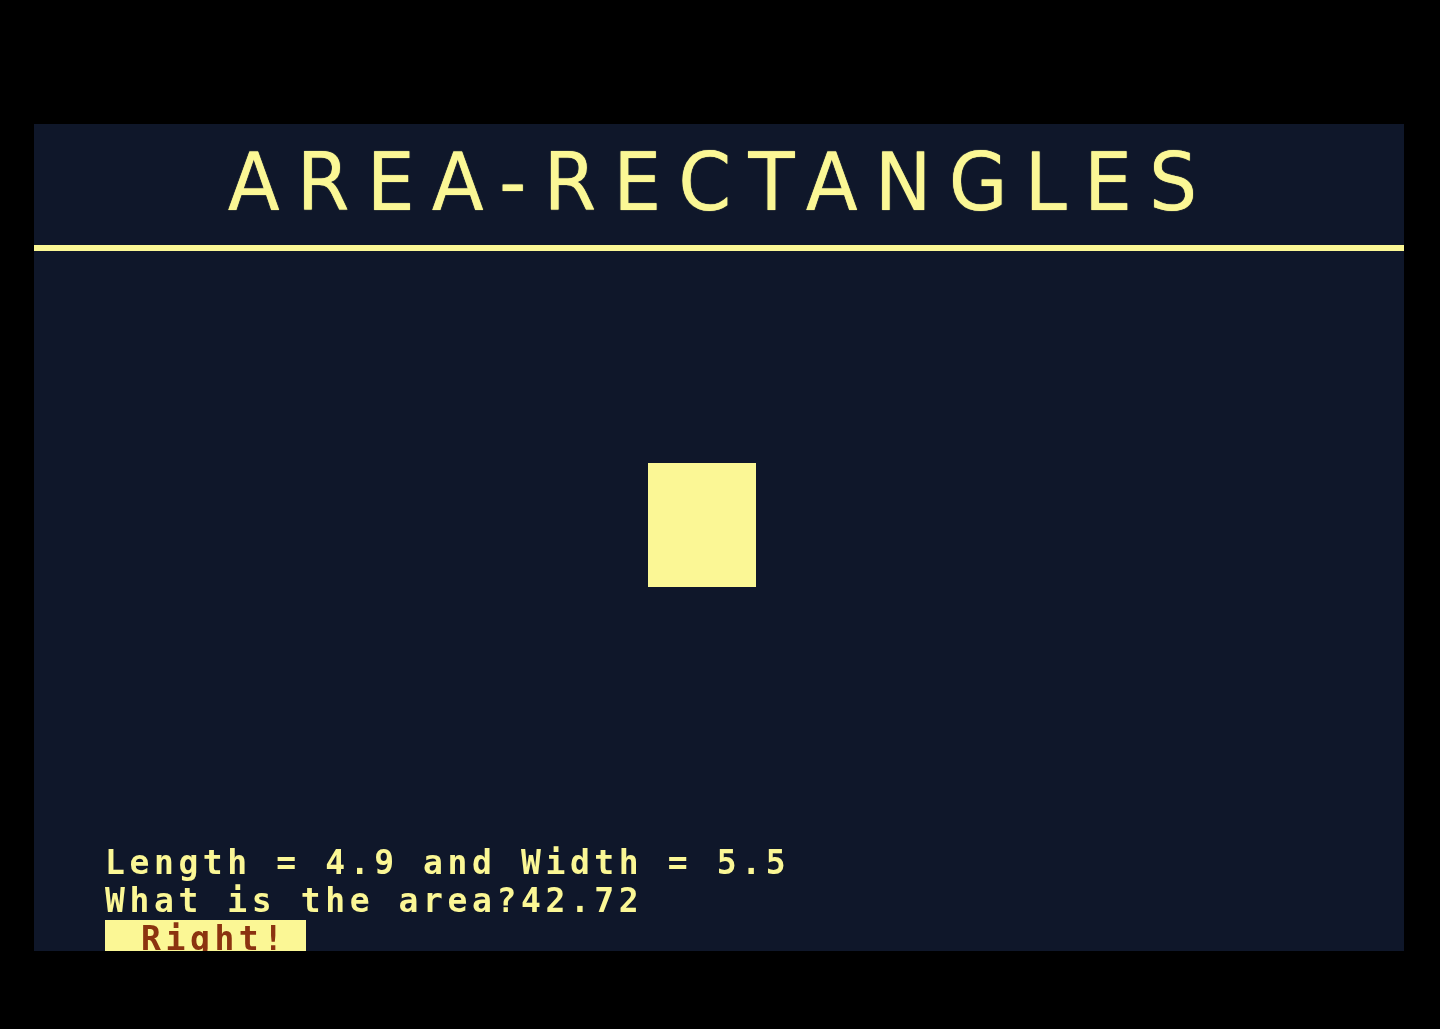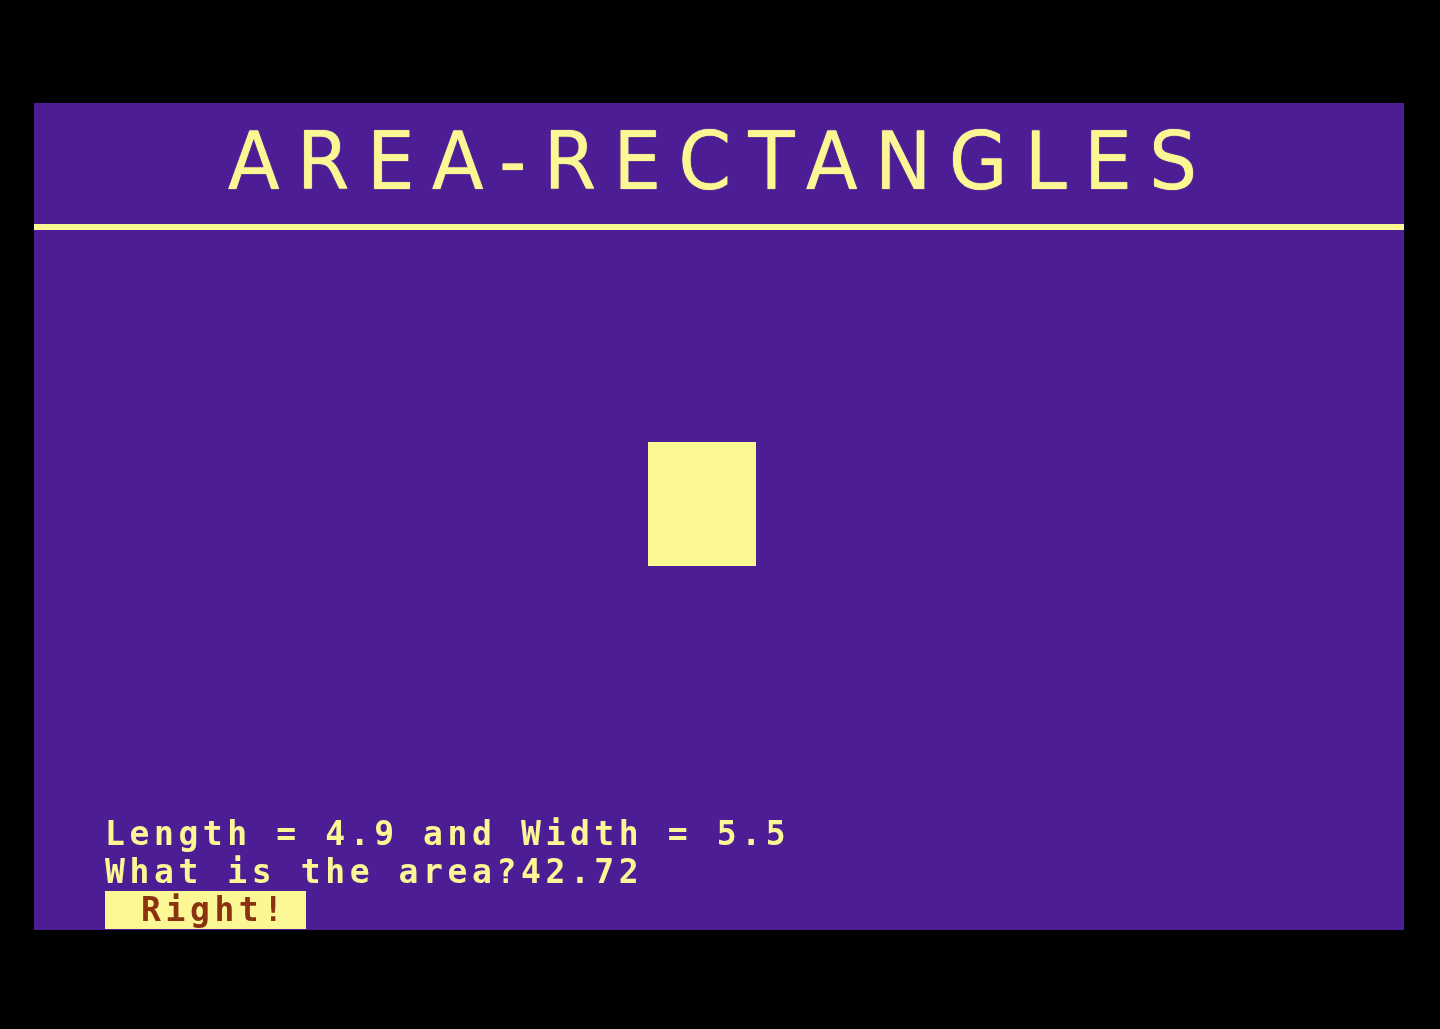--- a/index.html
+++ b/index.html
@@ -78,21 +78,21 @@
   }
   #rect-shape {
     position: absolute;
     background: #fbf795;
   }
 
   
   #console-area {
     position: absolute;
     left: 0;
-    bottom: 16px;
+    bottom: 8px;
     width: 1370px;
     height: 180px;
   }
   .console-line {
     position: absolute;
     left: 71px;
     font-family: "DejaVu Sans Mono", monospace;
     font-size: 33px;
     line-height: 38px;
     letter-spacing: 4.6px;
@@ -122,21 +122,21 @@
     white-space: pre;
     font-weight: bold;
     padding: 0 18px 0 36px;
   }
 </style>
 </head>
 <body>
 
 <div id="crt-bezel" style="background: rgb(0, 0, 0);">
 
-  <div id="screen" style="background: #4c1d95;">
+  <div id="screen" style="background: #0f172a; margin-top: 21px;">
 
     <div id="title-area">
       <div id="title-text" style="color: rgb(251, 247, 149);">AREA-RECTANGLES</div>
       <div id="title-rule" style="background: rgb(251, 247, 149);"></div>
     </div>
 
     <div id="shape-canvas">
       <div id="rect-shape" style="left: 614px; top: 212px; width: 108px; height: 124px; background: rgb(251, 247, 149);"></div>
     </div>
 

